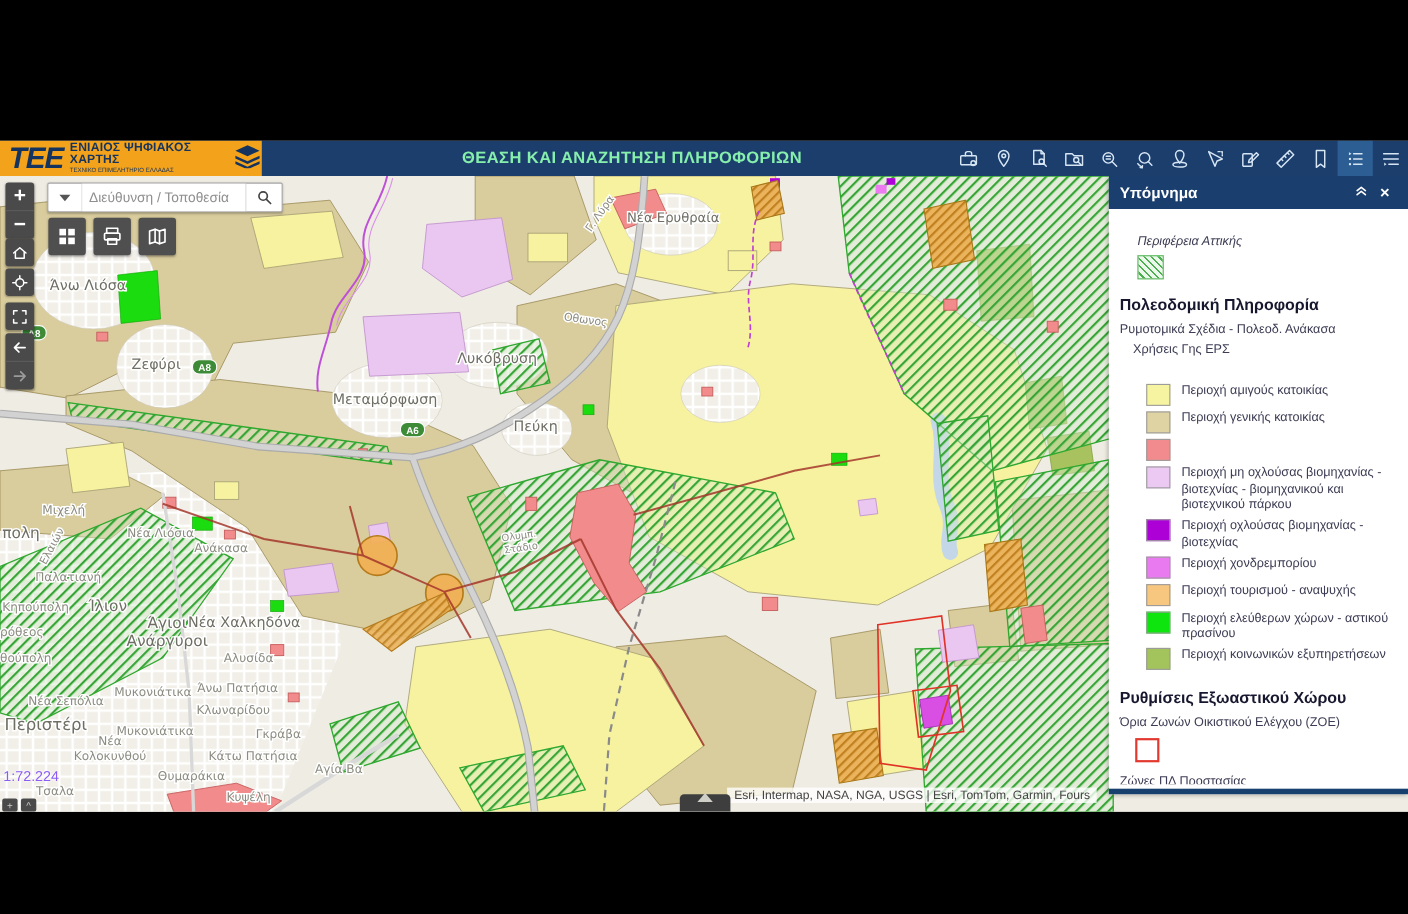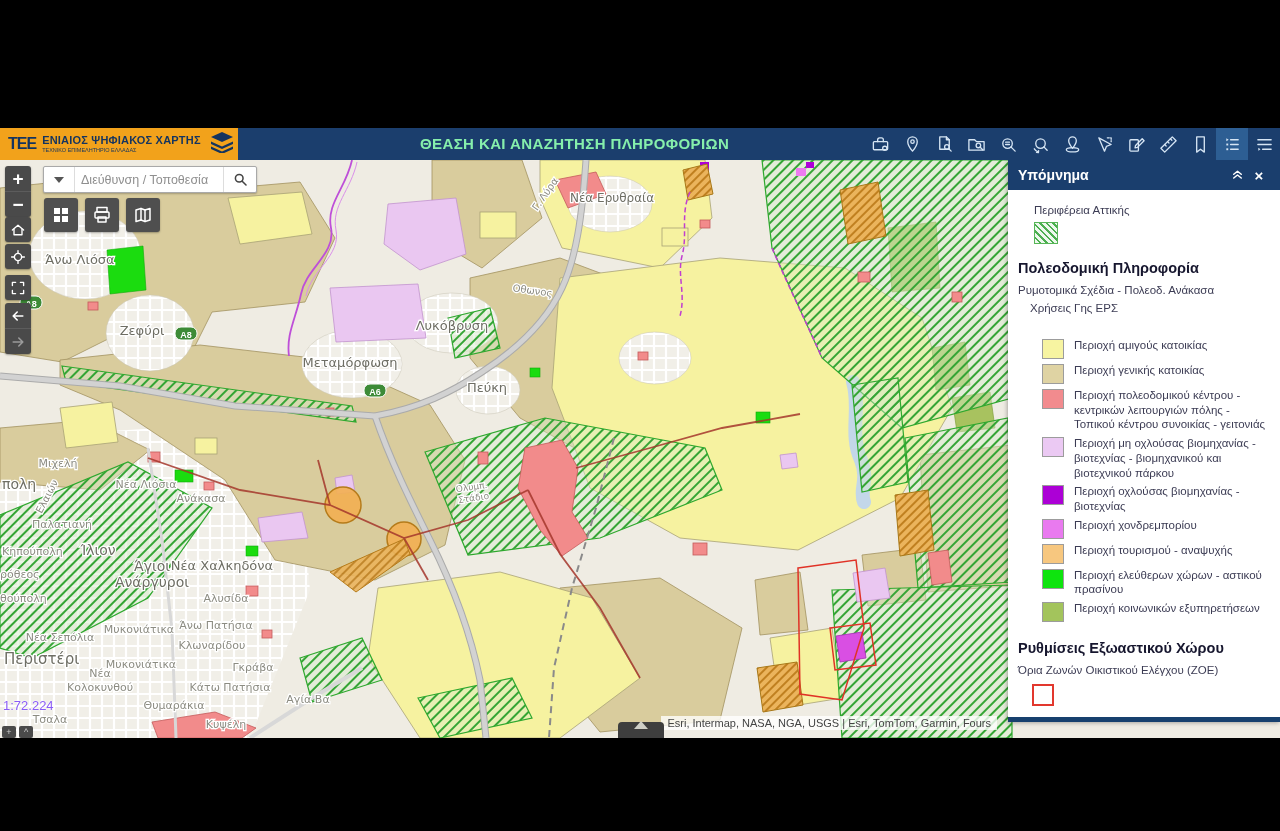--- a/index.html
+++ b/index.html
@@ -1,21 +1,21 @@
 <!DOCTYPE html>
 <html><head>
 <meta charset="utf-8">
 <style>
   html,body{margin:0;padding:0;background:#000;width:1280px;height:831px;overflow:hidden;
     font-family:"Liberation Sans",sans-serif;}
   #app{position:absolute;top:128px;left:0;width:1280px;height:610px;background:#EFECE3;}
   
   #topbar{position:absolute;top:0;left:0;width:1280px;height:32px;background:#1B3E6D;display:flex;z-index:40;}
   #logoblock{width:238px;height:32px;background:#F2A21B;display:flex;align-items:center;padding-left:8px;box-sizing:border-box;flex:none;}
-  #tee{font-size:16px;font-weight:bold;color:#14345F;letter-spacing:-1px;line-height:1;}
+  #tee{font-size:27px;font-weight:bold;font-style:italic;color:#14345F;letter-spacing:-1px;line-height:1;}
   #logotxt{margin-left:6px;line-height:1;}
   #logotitle{font-size:11px;font-weight:bold;color:#14345F;letter-spacing:.2px;}
   #logosub{font-size:5.5px;color:#14345F;margin-top:2px;}
   #layersicon{margin-left:8px;}
   #apptitle{color:#86efac;font-weight:bold;font-size:15px;letter-spacing:.4px;line-height:32px;margin-left:182px;white-space:nowrap;}
   #iconstrip{position:absolute;right:0;top:0;height:32px;display:flex;}
   .tbicon{width:32px;height:32px;display:flex;align-items:center;justify-content:center;cursor:pointer;}
   .tbicon.active{background:#2D5E93;}
   .tbicon svg{width:19px;height:19px;stroke:#D6E5F4;fill:none;stroke-width:1.4;stroke-linecap:round;stroke-linejoin:round;}
   
@@ -49,21 +49,21 @@
   #bottomtoggle{position:absolute;left:618px;top:562px;width:46px;height:16px;background:#3E3E3E;border-radius:4px 4px 0 0;display:flex;align-items:center;justify-content:center;cursor:pointer;}
   #bottomtoggle .tri{width:0;height:0;border-left:7px solid transparent;border-right:7px solid transparent;border-bottom:8px solid #CFCFC7;margin-top:-10px;}
   .cornerbit{position:absolute;width:14px;height:12px;top:566px;background:#4A4A4A;border-radius:2px;color:#CCC;font-size:9px;text-align:center;line-height:12px;}
   
   #legend{position:absolute;top:0;right:0;width:272px;height:562px;background:#FFF;z-index:30;box-shadow:-1px 1px 4px rgba(0,0,0,.3);border-bottom:5px solid #17406E;box-sizing:border-box;}
   #legendhdr{height:30px;background:#1A3E6D;display:flex;align-items:center;padding:0 10px;box-sizing:border-box;}
   #legendtitle{color:#FFF;font-weight:bold;font-size:14px;flex:1;}
   .hdrbtn{color:#FFF;width:22px;text-align:center;cursor:pointer;}
   .hdrbtn svg{width:15px;height:15px;stroke:#FFF;fill:none;stroke-width:2;stroke-linecap:round;stroke-linejoin:round;}
   #legendbody{padding:10px 10px 0 10px;overflow:hidden;height:523px;box-sizing:border-box;}
-  .lg-region{font-size:11.5px;color:#3C3C54;margin:4px 0 6px 16px;}
+  .lg-region{font-size:11.5px;color:#3C3C54;margin:14px 0 6px 16px;font-style:italic;}
   .lg-hatchswatch{width:22px;height:20px;margin-left:16px;border:1px solid #57B657;
      background:repeating-linear-gradient(45deg,rgba(0,0,0,0) 0 3px,#4CAF50 3px 4.6px),#EDF8ED;}
   .lg-h1{font-size:14.5px;font-weight:bold;color:#16162E;margin:16px 0 8px 0;}
   .lg-sub{font-size:11.5px;color:#3C3C54;margin:0 0 6px 0;}
   .lg-group{font-size:11.5px;color:#3C3C54;margin:0 0 24px 12px;}
   .lg-item{display:flex;margin:0 0 4px 24px;align-items:flex-start;}
   .lg-item .sw{width:20px;height:18px;border:1px solid #9C9C9C;flex:none;margin-top:1px;}
   .lg-item .lb{font-size:11.5px;line-height:1.28;color:#3C3C54;margin-left:10px;}
   .lg-outitem{margin:0 0 2px 0;}
   .lg-outitem .olb{font-size:11.5px;color:#3C3C54;margin-bottom:8px;}
@@ -512,21 +512,20 @@
             <div class="lg-item">
               <div class="sw" style="background: rgb(247, 244, 161);"></div>
               <div class="lb">Περιοχή αμιγούς κατοικίας</div>
             </div>
             <div class="lg-item">
               <div class="sw" style="background: rgb(223, 211, 163);"></div>
               <div class="lb">Περιοχή γενικής κατοικίας</div>
             </div>
             <div class="lg-item">
               <div class="sw" style="background: rgb(242, 139, 142);"></div>
-              <div class="lb">Περιοχή πολεοδομικού κέντρου - κεντρικών λειτουργιών πόλης - Τοπικού κέντρου συνοικίας - γειτονιάς</div>
             </div>
             <div class="lg-item">
               <div class="sw" style="background: rgb(235, 201, 243);"></div>
               <div class="lb">Περιοχή μη οχλούσας βιομηχανίας - βιοτεχνίας - βιομηχανικού και βιοτεχνικού πάρκου</div>
             </div>
             <div class="lg-item">
               <div class="sw" style="background: rgb(172, 0, 214);"></div>
               <div class="lb">Περιοχή οχλούσας βιομηχανίας - βιοτεχνίας</div>
             </div>
             <div class="lg-item">

